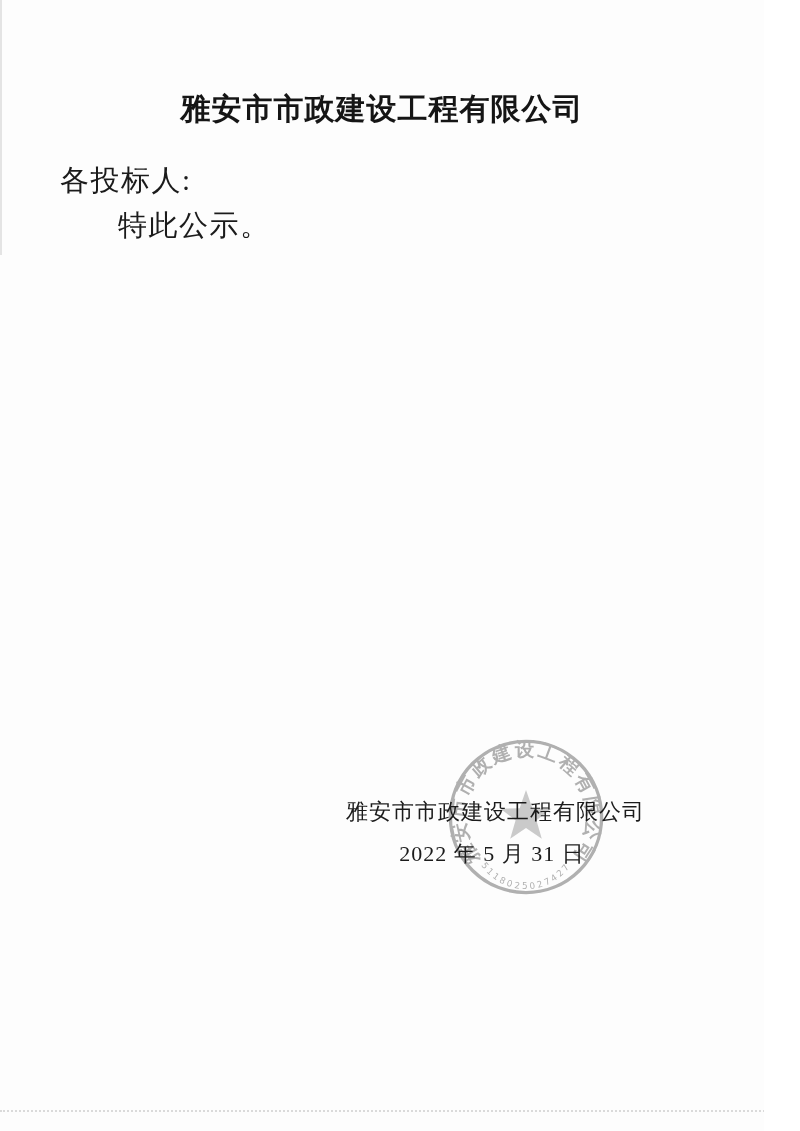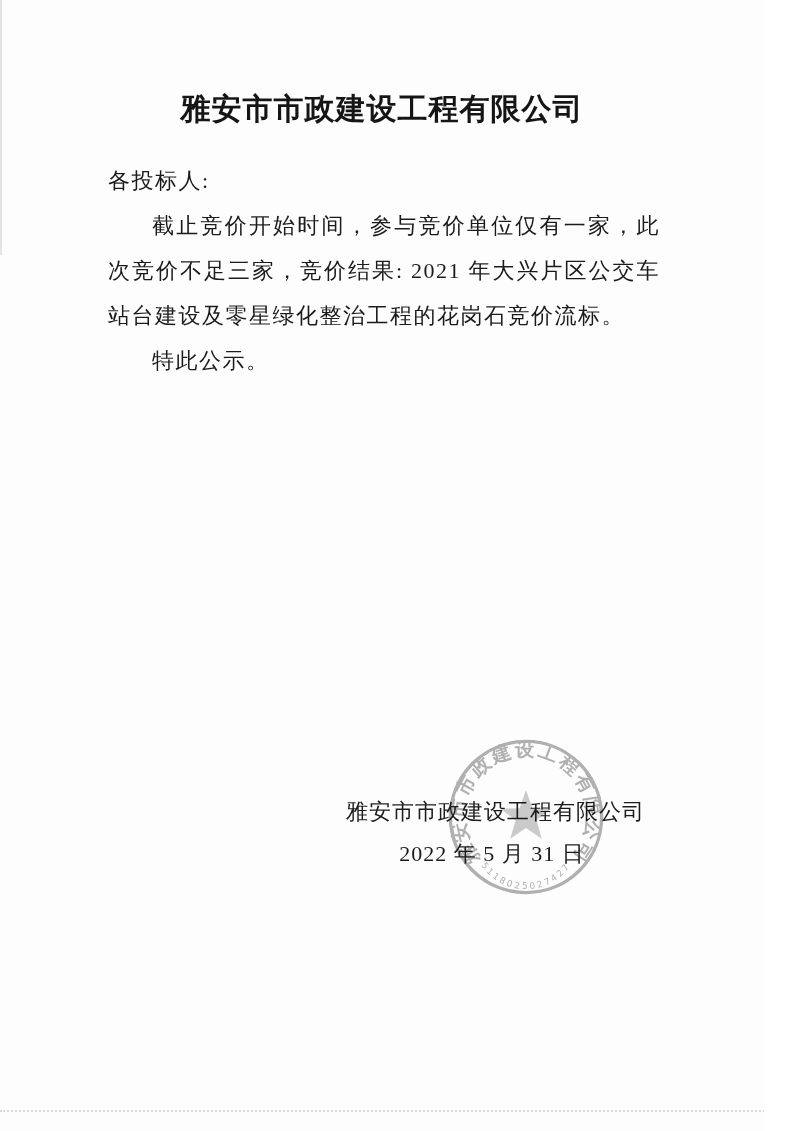--- a/index.html
+++ b/index.html
@@ -28,22 +28,22 @@
     padding-top: 86px;
     text-align: center;
     font-weight: 700;
     font-size: 30px;
     line-height: 46px;
     letter-spacing: 1px;
     color: #151515;
   }
   .body-block {
     width: 552px;
-    margin: 26px 0 0 108px;
-    font-size: 22px;
+    margin: 26px 0 0 60px;
+    font-size: 29px;
     line-height: 45px;
     letter-spacing: 1.5px;
     text-align: justify;
   }
   .body-block p { margin: 0; text-indent: 2em; }
   .body-block p.salutation { text-indent: 0; }
   .signature-block {
     position: absolute;
     top: 797px;
     right: 126px;
@@ -73,21 +73,20 @@
 <div class="page">
 
   <div class="edge-artifact-left"></div>
 
   <div class="title-block">
     <div>雅安市市政建设工程有限公司</div>
   </div>
 
   <div class="body-block">
     <p class="salutation">各投标人:</p>
-    <p>截止竞价开始时间，参与竞价单位仅有一家，此次竞价不足三家，竞价结果: 2021 年大兴片区公交车站台建设及零星绿化整治工程的花岗石竞价流标。</p>
     <p>特此公示。</p>
   </div>
 
   <svg class="seal" viewBox="0 0 200 200">
     <circle cx="100" cy="100" r="90" fill="none" stroke-width="4" stroke="#9d9d9d"></circle>
     <polygon points="100,68 107.6,89.5 130.4,90.1 112.4,104 118.8,125.9 100,113 81.2,125.9 87.6,104 69.6,90.1 92.4,89.5" fill-opacity="0.85" fill="#b3b3b3"></polygon>
     <defs>
       <path id="seal-text-arc" d="M 40.2,141.9 A 73,73 0 1 1 159.8,141.9" fill="none"></path>
       <path id="seal-serial-arc" d="M 36,122 A 64,64 0 0 0 164,122" fill="none"></path>
     </defs>

